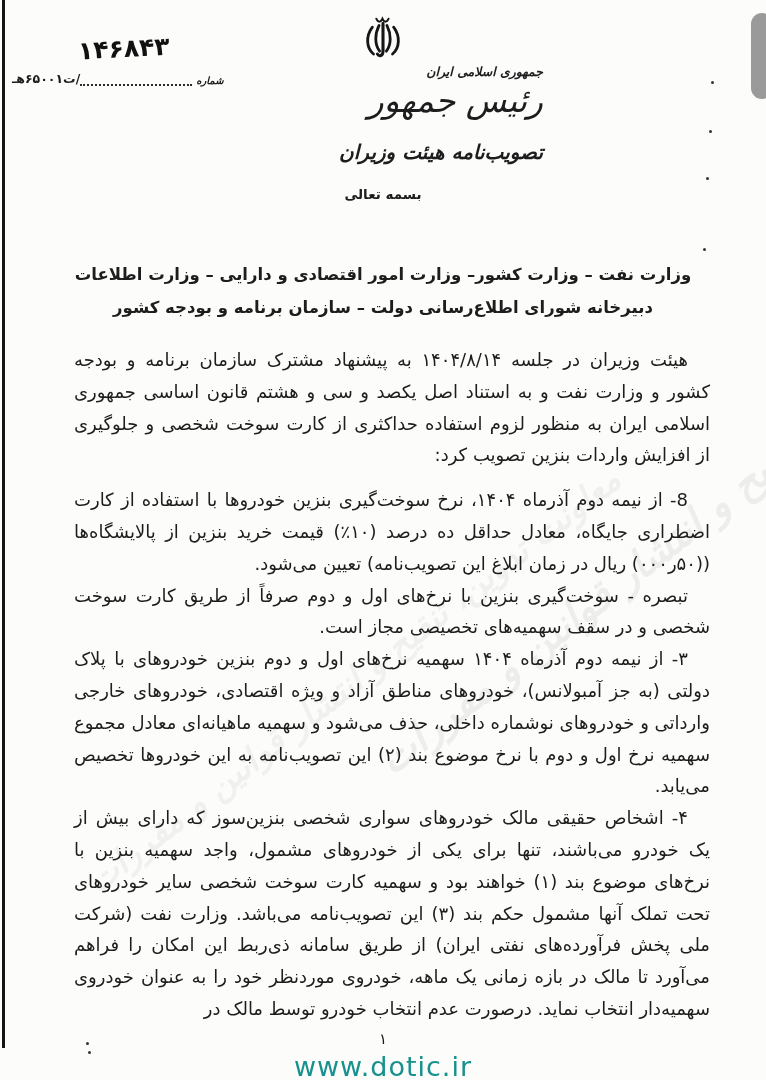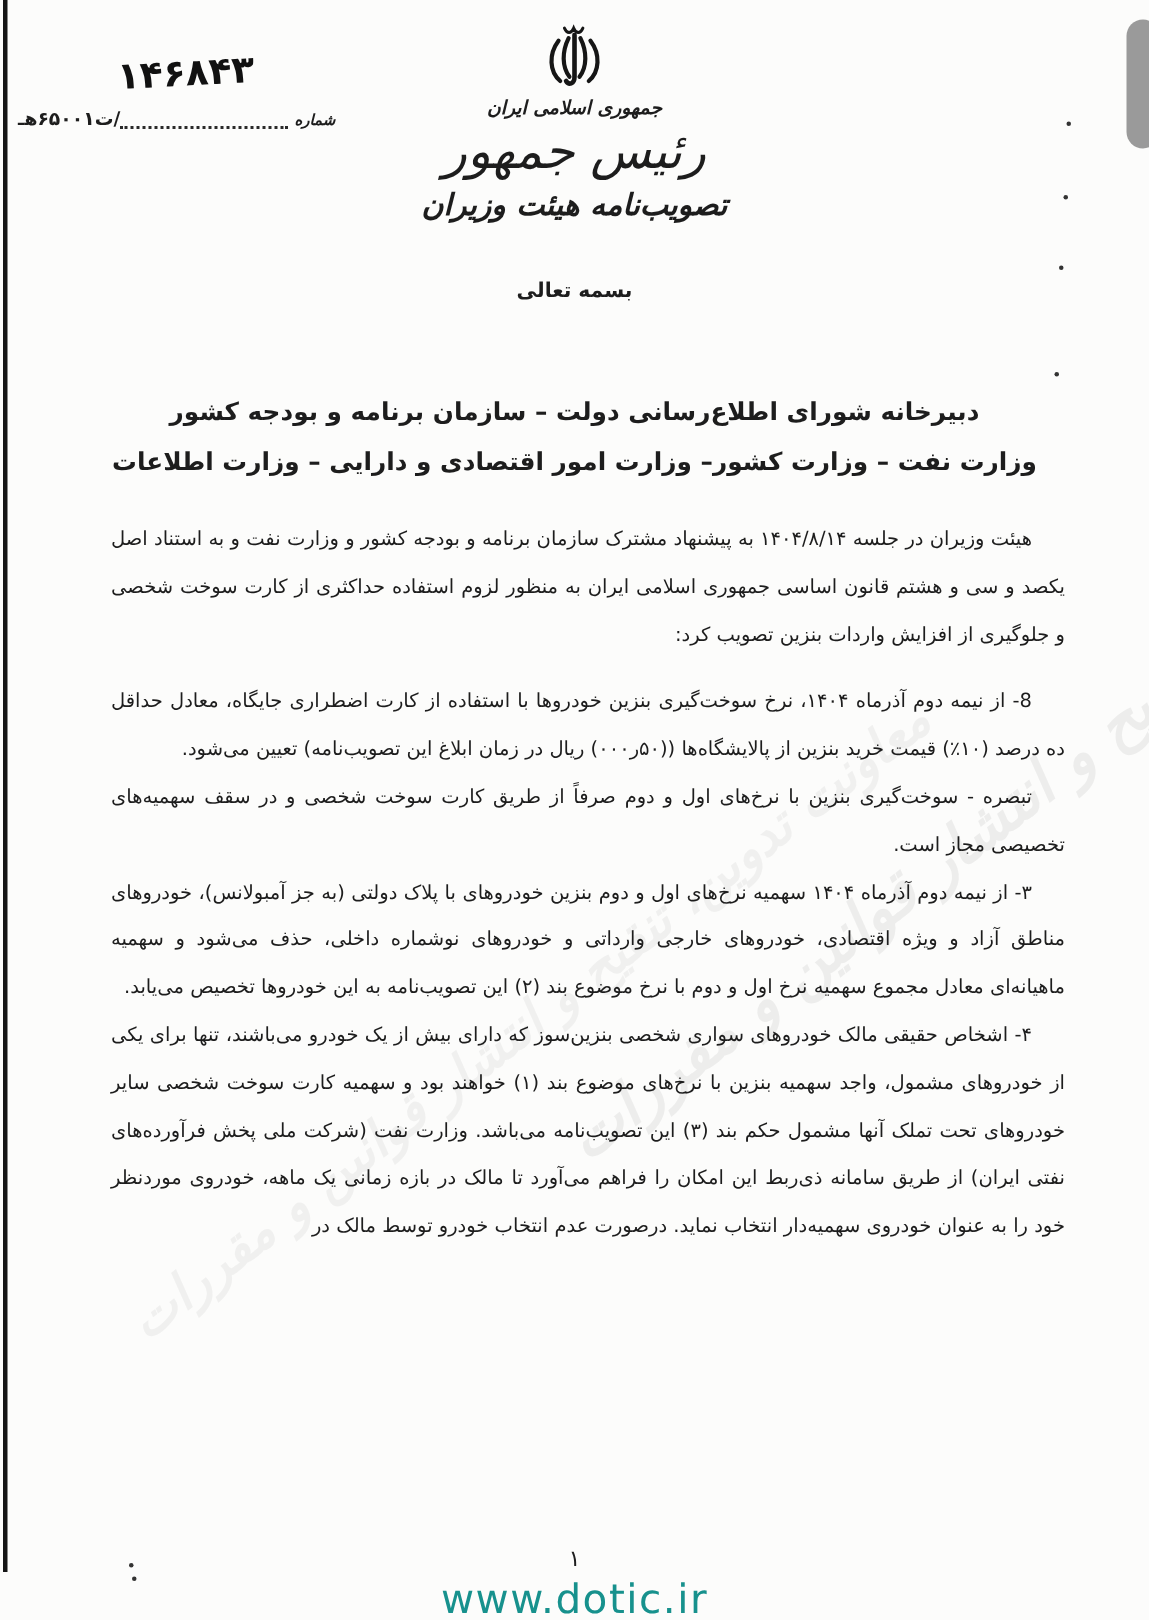--- a/index.html
+++ b/index.html
@@ -17,31 +17,31 @@
   .stamp-row{display:flex;align-items:flex-end;justify-content:flex-end;height:30px;position:relative;}
   .stamp-label{font-style:italic;font-weight:bold;font-size:10px;margin-left:4px;font-family:"DejaVu Serif",serif;}
   .dotted{display:inline-block;width:112px;border-bottom:2px dotted #2a2a2a;height:14px;}
   .stamp-suffix{font-size:12.5px;font-weight:bold;white-space:nowrap;margin-top:32px;}
   .hand-number{
     position:absolute;left:66px;top:-22px;font-size:25px;font-weight:bold;
     letter-spacing:3px;transform:rotate(-3deg);color:#111;
   }
   .hand-date{position:absolute;left:38px;top:-2px;font-size:14.5px;font-weight:bold;transform:rotate(-1deg);color:#111;}
   
-  .letterhead{position:absolute;top:12px;left:50%;transform:translateX(-50%);width:320px;text-align:center;}
+  .letterhead{position:absolute;top:12px;left:50%;transform:translateX(-50%);width:320px;}
   .emblem{width:58px;height:56px;display:block;margin:0 auto;}
   .lh-country{font-size:12.5px;font-weight:bold;font-style:italic;font-family:"DejaVu Serif",serif;margin-top:-4px;}
   .lh-office{font-size:33px;font-weight:normal;font-style:italic;font-family:"DejaVu Serif",serif;line-height:1.35;}
-  .lh-doctype{font-size:20px;font-weight:bold;font-style:italic;font-family:"DejaVu Serif",serif;margin-top:0;}
+  .lh-doctype{font-size:20px;font-weight:bold;font-style:italic;font-family:"DejaVu Serif",serif;margin-top:16px;}
   .besmele{position:absolute;top:186px;left:0;width:100%;text-align:center;font-size:13.5px;font-weight:bold;}
   .salawat{position:absolute;top:213px;left:0;width:100%;text-align:center;font-size:13px;font-weight:bold;}
   
   .addressees{position:absolute;top:258px;left:0;width:100%;text-align:center;font-weight:bold;font-size:16.5px;line-height:33px;}
   
-  .doc-body{position:absolute;top:344px;right:56px;left:74px;font-size:13px;line-height:31.8px;text-align:justify;}
+  .doc-body{position:absolute;top:344px;right:56px;left:74px;font-size:18px;line-height:31.8px;text-align:justify;}
   .doc-body p{margin:0;text-indent:22px;}
   .doc-body p.intro{margin-bottom:13px;}
   
   .watermark{position:absolute;opacity:0.075;color:#444;font-family:"DejaVu Serif",serif;
     font-style:italic;font-weight:bold;font-size:40px;white-space:nowrap;pointer-events:none;}
   .wm1{left:300px;top:500px;transform:rotate(-38deg);}
   .wm2{left:20px;top:660px;transform:rotate(-38deg);font-size:34px;opacity:0.06;}
   
   .page-number{position:absolute;top:1030px;left:0;width:100%;text-align:center;font-size:15px;}
   .footer-url{position:absolute;top:1051px;left:0;width:100%;text-align:center;
@@ -87,22 +87,22 @@
       <path d="M69,27 C81,43 80,64 67,75" stroke-width="5"></path>
     </svg>
     <div class="lh-country">جمهوری اسلامی ایران</div>
     <div class="lh-office">رئیس جمهور</div>
     <div class="lh-doctype">تصویب‌نامه هیئت وزیران</div>
   </div>
 
   <div class="besmele">بسمه تعالی</div>
 
   <div class="addressees">
+    <div>وزارت نفت – وزارت کشور– وزارت امور اقتصادی و دارایی – وزارت اطلاعات</div>
     <div>دبیرخانه شورای اطلاع‌رسانی دولت – سازمان برنامه و بودجه کشور</div>
-    <div>وزارت نفت – وزارت کشور– وزارت امور اقتصادی و دارایی – وزارت اطلاعات</div>
   </div>
 
   <div class="doc-body">
     <p class="intro">هیئت وزیران در جلسه ۱۴۰۴/۸/۱۴ به پیشنهاد مشترک سازمان برنامه و بودجه کشور و وزارت نفت و به استناد اصل یکصد و سی و هشتم قانون اساسی جمهوری اسلامی ایران به منظور لزوم استفاده حداکثری از کارت سوخت شخصی و جلوگیری از افزایش واردات بنزین تصویب کرد:</p>
     <p>8- از نیمه دوم آذرماه ۱۴۰۴، نرخ سوخت‌گیری بنزین خودروها با استفاده از کارت اضطراری جایگاه، معادل حداقل ده درصد (۱۰٪) قیمت خرید بنزین از پالایشگاه‌ها ((۵۰ر۰۰۰) ریال در زمان ابلاغ این تصویب‌نامه) تعیین می‌شود.</p>
     <p>تبصره - سوخت‌گیری بنزین با نرخ‌های اول و دوم صرفاً از طریق کارت سوخت شخصی و در سقف سهمیه‌های تخصیصی مجاز است.</p>
     <p>۳- از نیمه دوم آذرماه ۱۴۰۴ سهمیه نرخ‌های اول و دوم بنزین خودروهای با پلاک دولتی (به جز آمبولانس)، خودروهای مناطق آزاد و ویژه اقتصادی، خودروهای خارجی وارداتی و خودروهای نوشماره داخلی، حذف می‌شود و سهمیه ماهیانه‌ای معادل مجموع سهمیه نرخ اول و دوم با نرخ موضوع بند (۲) این تصویب‌نامه به این خودروها تخصیص می‌یابد.</p>
     <p>۴- اشخاص حقیقی مالک خودروهای سواری شخصی بنزین‌سوز که دارای بیش از یک خودرو می‌باشند، تنها برای یکی از خودروهای مشمول، واجد سهمیه بنزین با نرخ‌های موضوع بند (۱) خواهند بود و سهمیه کارت سوخت شخصی سایر خودروهای تحت تملک آنها مشمول حکم بند (۳) این تصویب‌نامه می‌باشد. وزارت نفت (شرکت ملی پخش فرآورده‌های نفتی ایران) از طریق سامانه ذی‌ربط این امکان را فراهم می‌آورد تا مالک در بازه زمانی یک ماهه، خودروی موردنظر خود را به عنوان خودروی سهمیه‌دار انتخاب نماید. درصورت عدم انتخاب خودرو توسط مالک در</p>
   </div>
 

